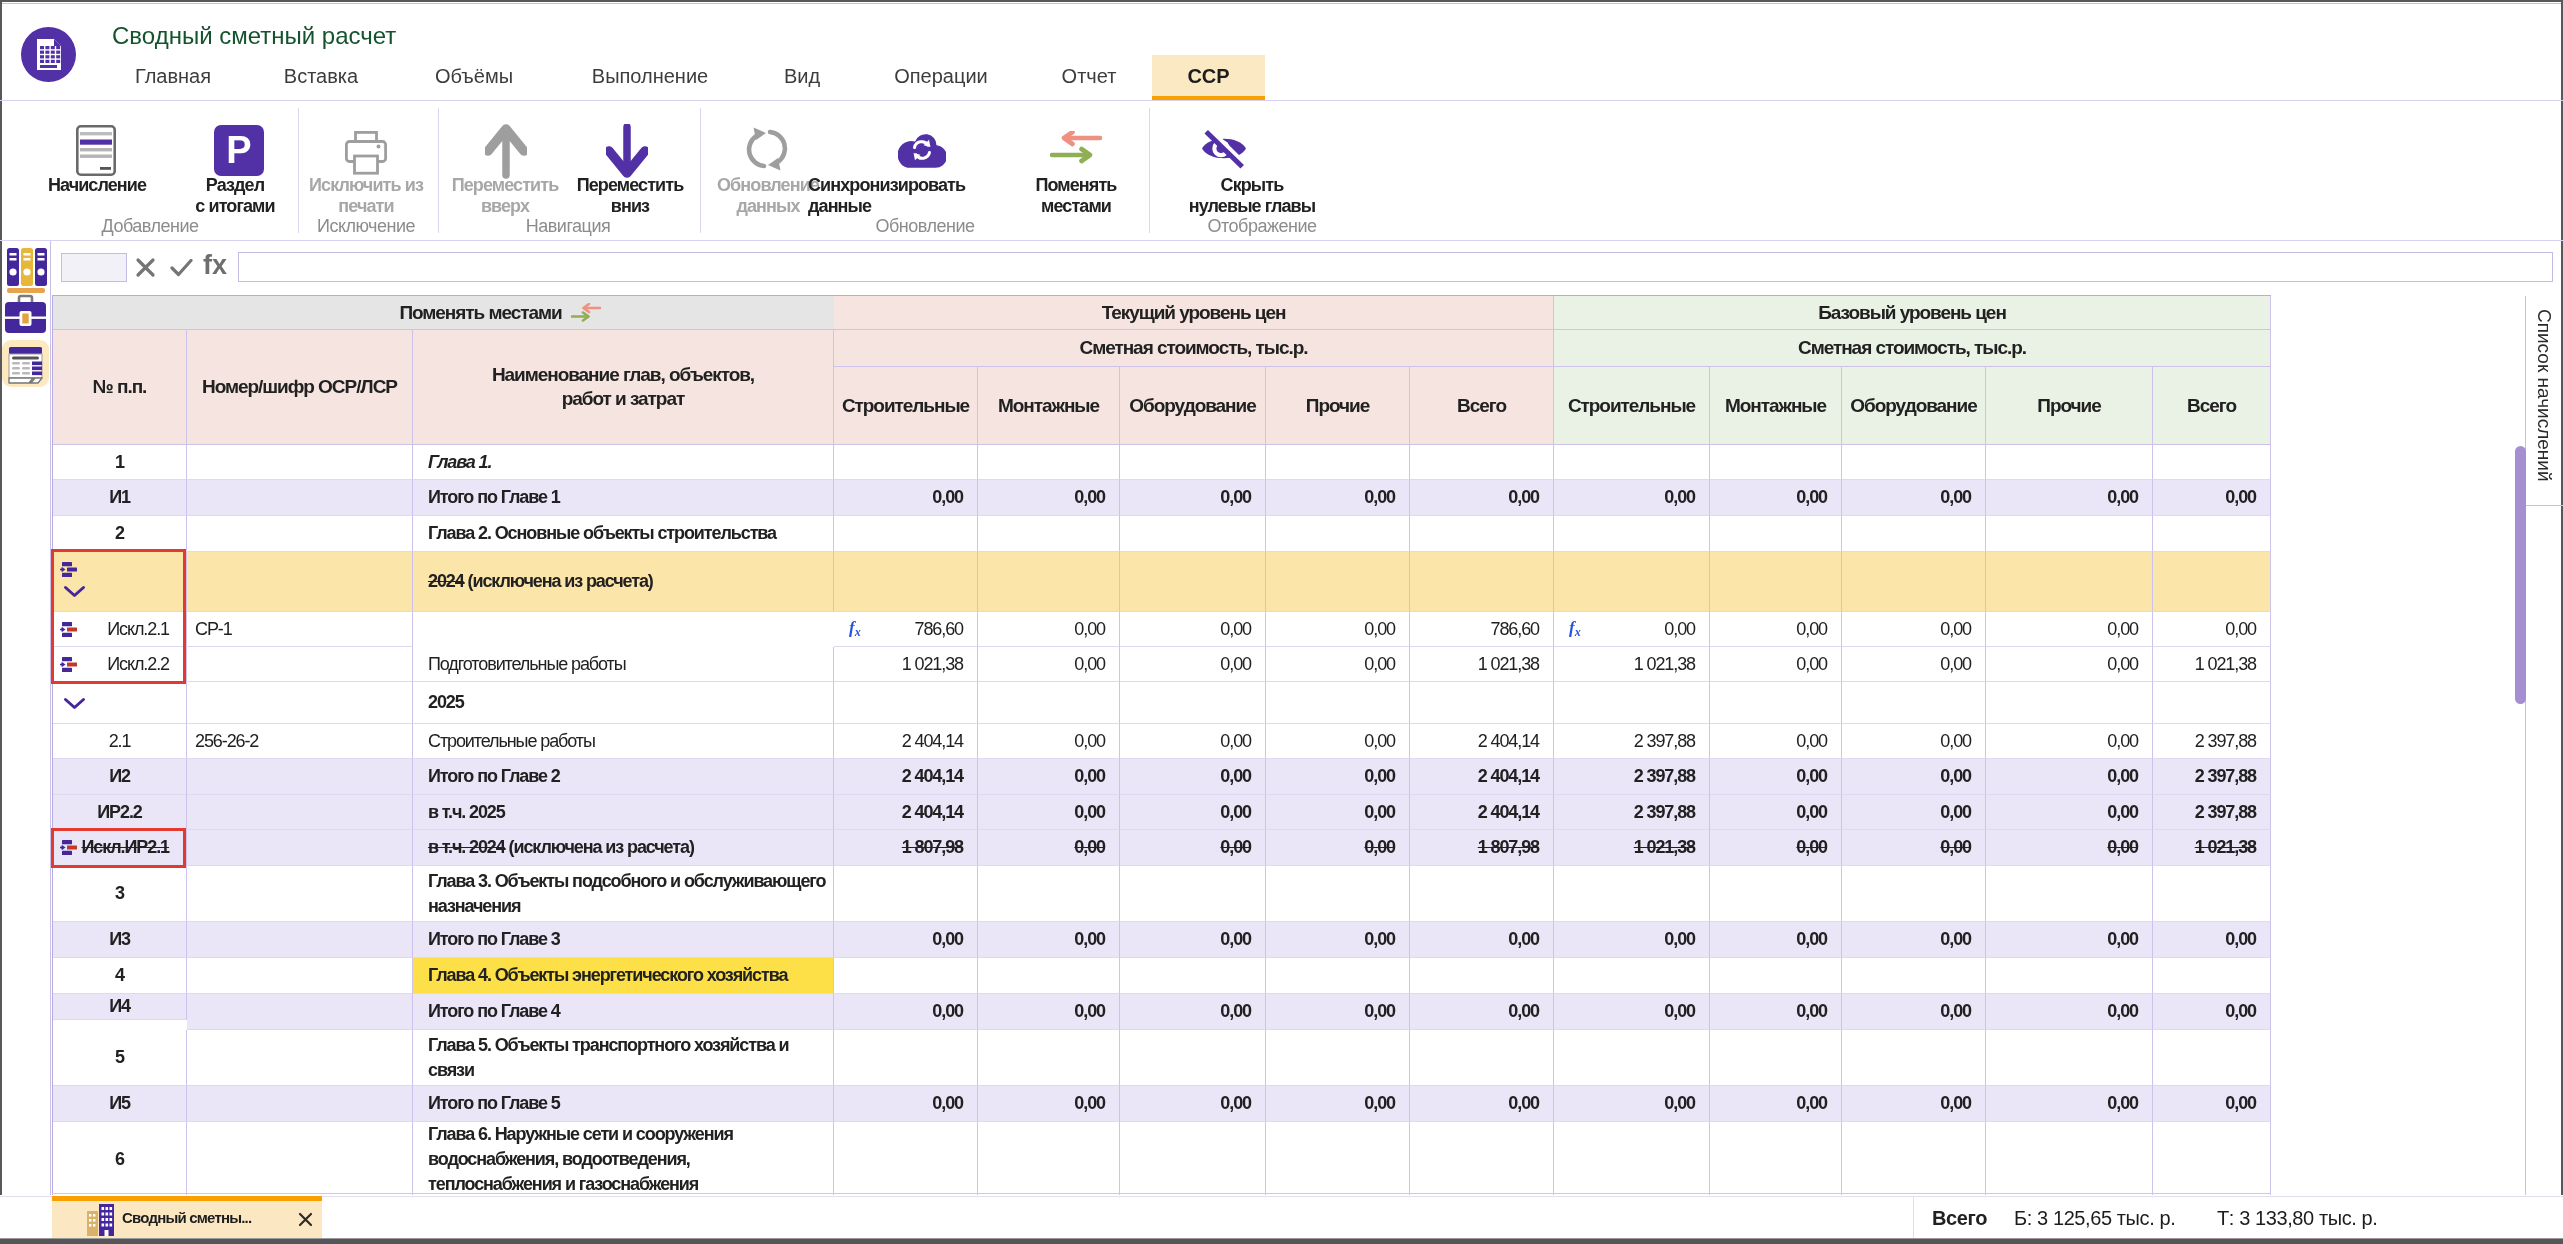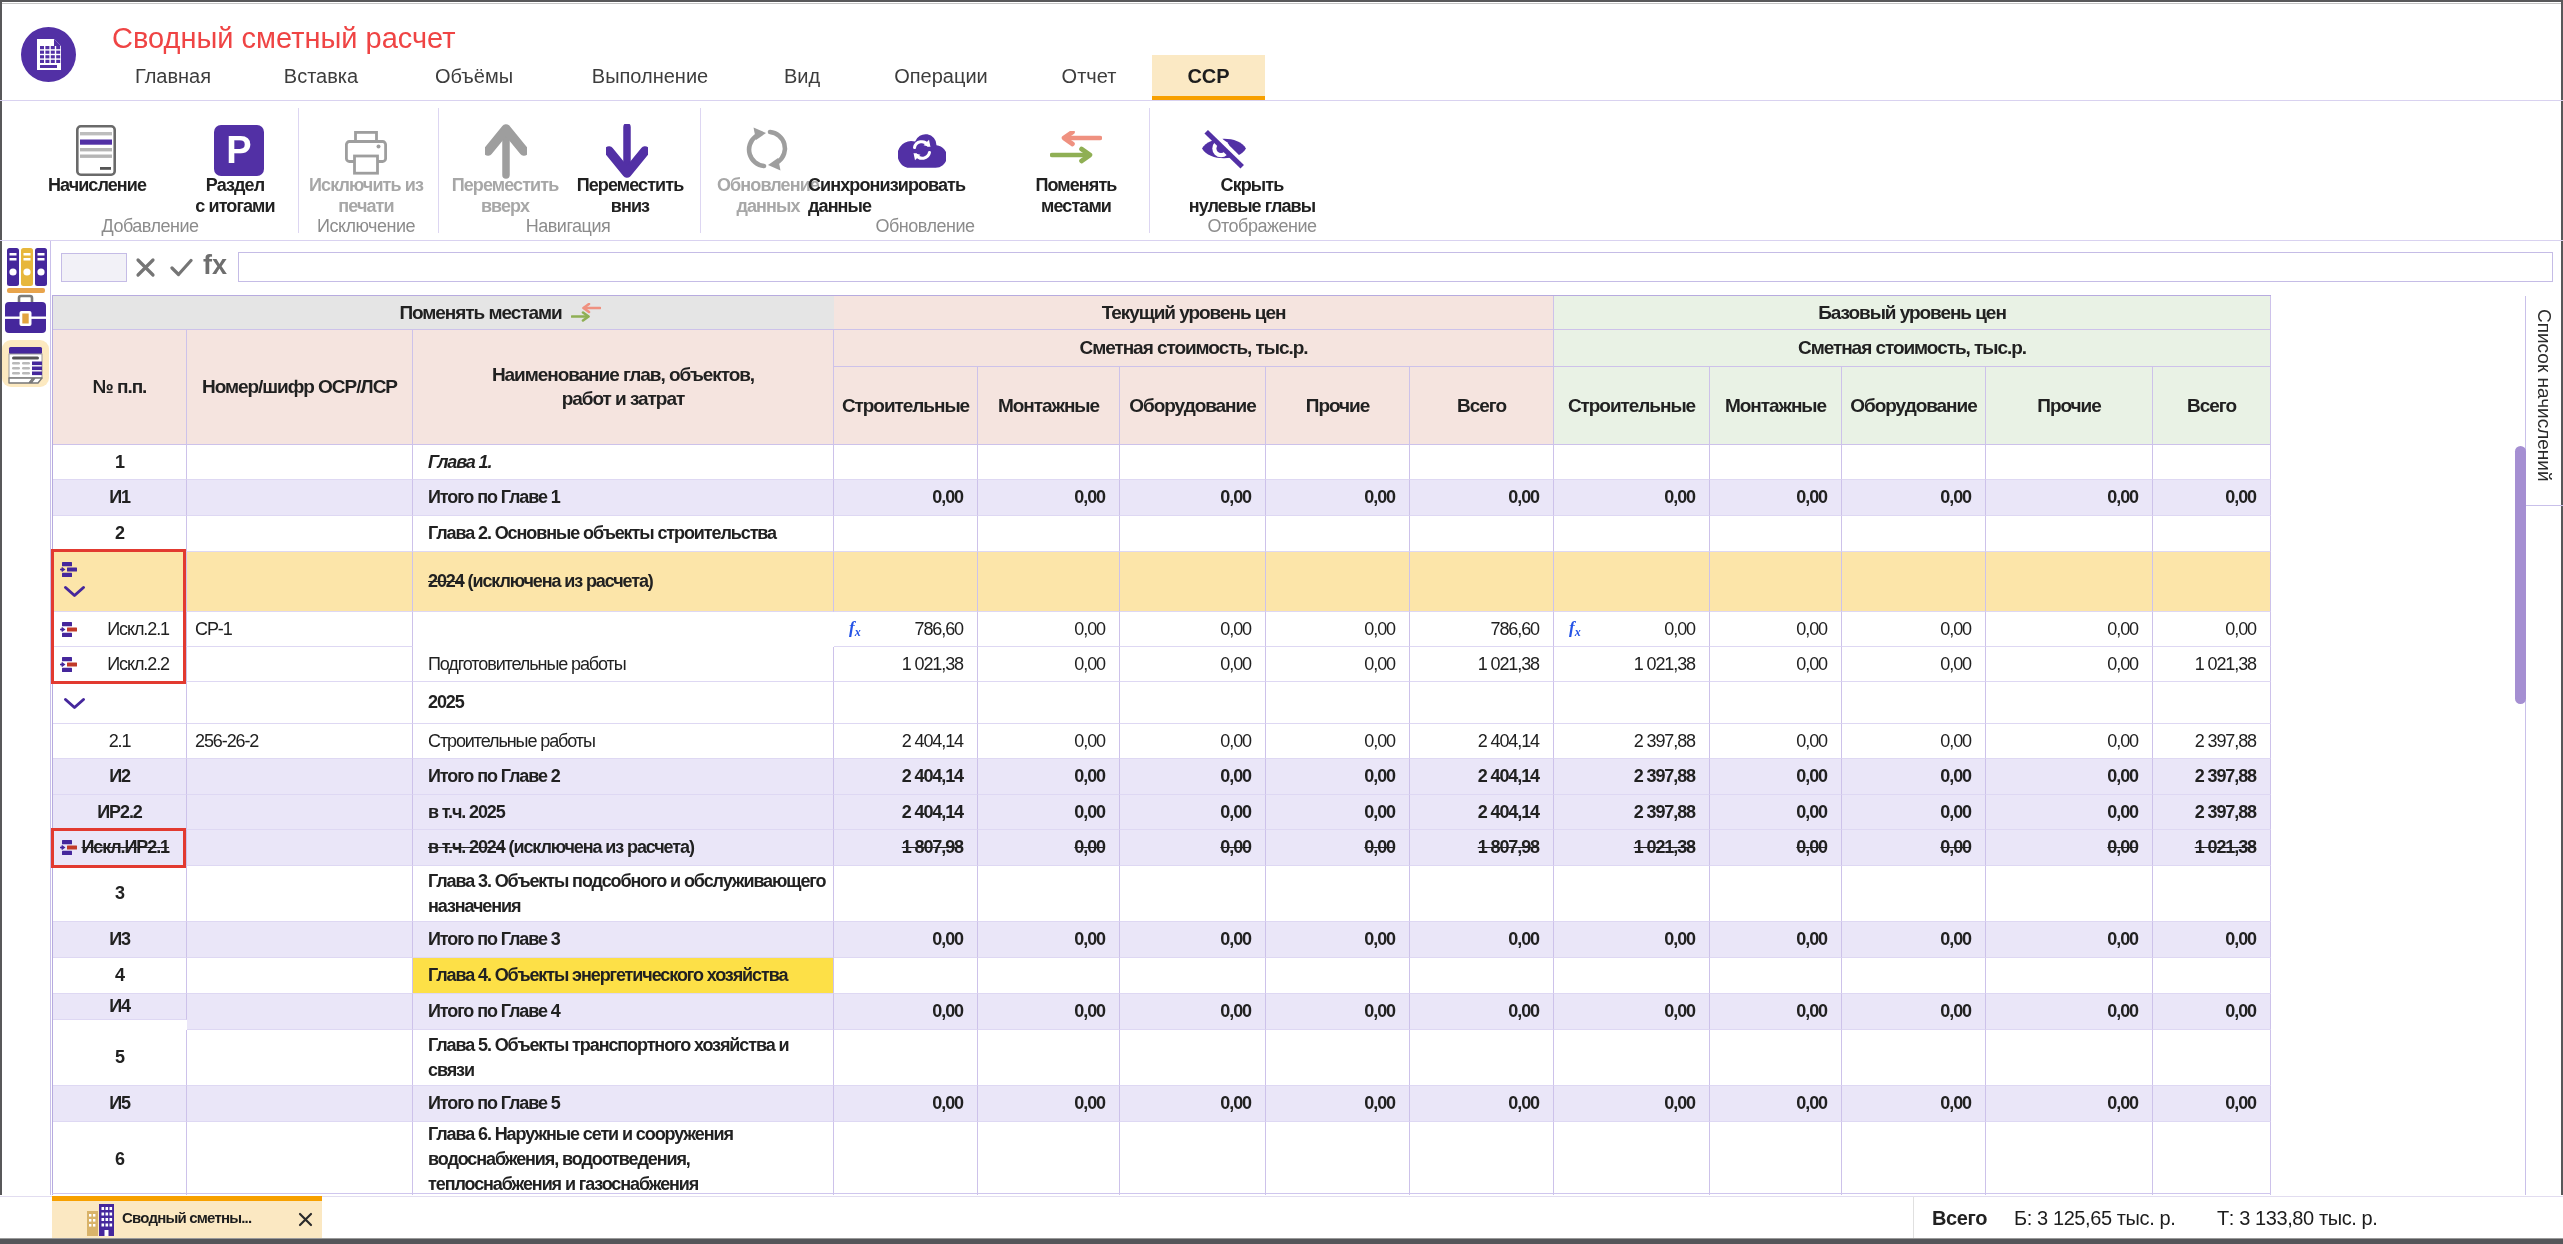--- a/index.html
+++ b/index.html
@@ -34,21 +34,21 @@
 <rect x="24.4" y="28.2" width="4" height="3.2"></rect>
 <rect x="29.8" y="28.2" width="4" height="3.2"></rect>
 <rect x="35.2" y="28.2" width="4" height="3.2"></rect>
 <rect x="19.0" y="32.8" width="4" height="3.2"></rect>
 <rect x="24.4" y="32.8" width="4" height="3.2"></rect>
 <rect x="29.8" y="32.8" width="4" height="3.2"></rect>
 <rect x="35.2" y="32.8" width="4" height="3.2"></rect>
 <rect x="19" y="38" width="17" height="3"></rect>
 </g>
   </svg>
-<div class="abs" style="left:112px;top:22px;font-size:29px;font-weight:500;color:#ef4444">Сводный сметный расчет</div>
+<div class="abs" style="left:112px;top:22px;font-size:24px;font-weight:500;color:#14532d">Сводный сметный расчет</div>
 <div class="abs" style="left:1152px;top:55px;width:113px;height:41px;background:#fbe9c4"></div>
 <div class="abs" style="left:1152px;top:96px;width:113px;height:5px;background:#f7a000"></div>
 <div class="abs" style="left:73px;top:65px;width:200px;text-align:center;font-size:20px;color:#3d3d3d">Главная</div>
 <div class="abs" style="left:221px;top:65px;width:200px;text-align:center;font-size:20px;color:#3d3d3d">Вставка</div>
 <div class="abs" style="left:374px;top:65px;width:200px;text-align:center;font-size:20px;color:#3d3d3d">Объёмы</div>
 <div class="abs" style="left:550px;top:65px;width:200px;text-align:center;font-size:20px;color:#3d3d3d">Выполнение</div>
 <div class="abs" style="left:702px;top:65px;width:200px;text-align:center;font-size:20px;color:#3d3d3d">Вид</div>
 <div class="abs" style="left:841px;top:65px;width:200px;text-align:center;font-size:20px;color:#3d3d3d">Операции</div>
 <div class="abs" style="left:989px;top:65px;width:200px;text-align:center;font-size:20px;color:#3d3d3d">Отчет</div>
 <div class="abs" style="left:1152px;top:65px;width:113px;text-align:center;font-size:20px;font-weight:700;color:#1d1d1d">ССР</div>

